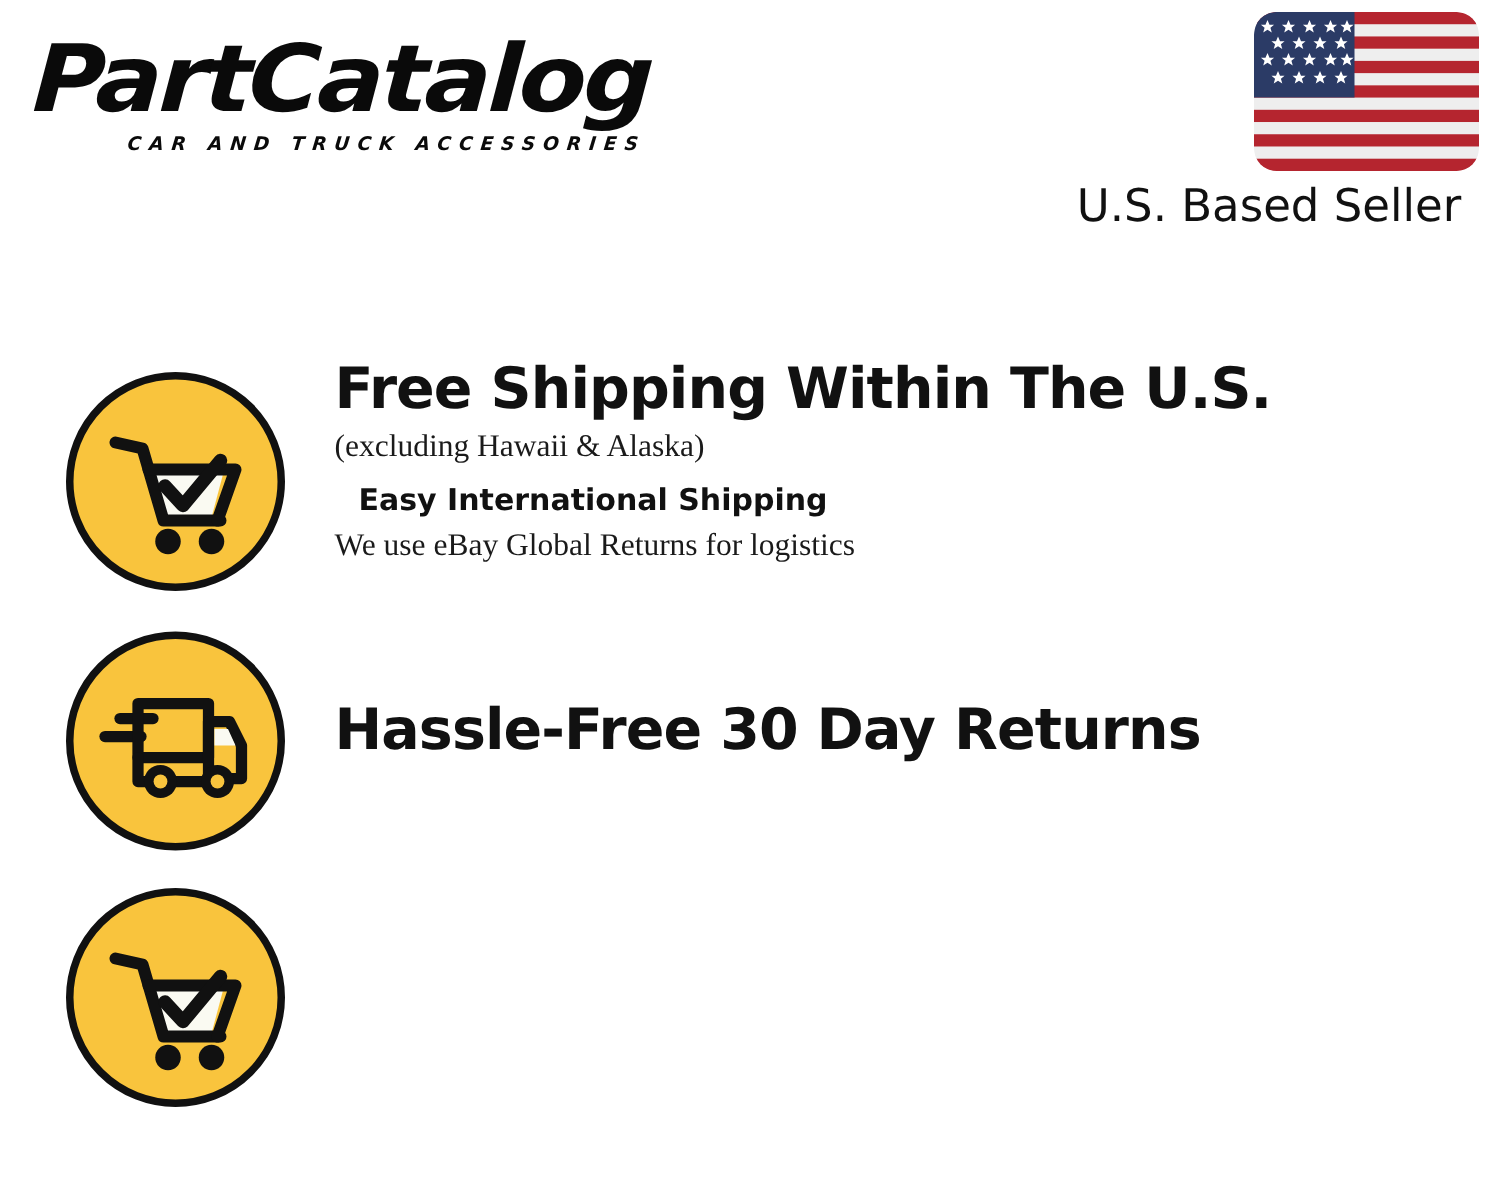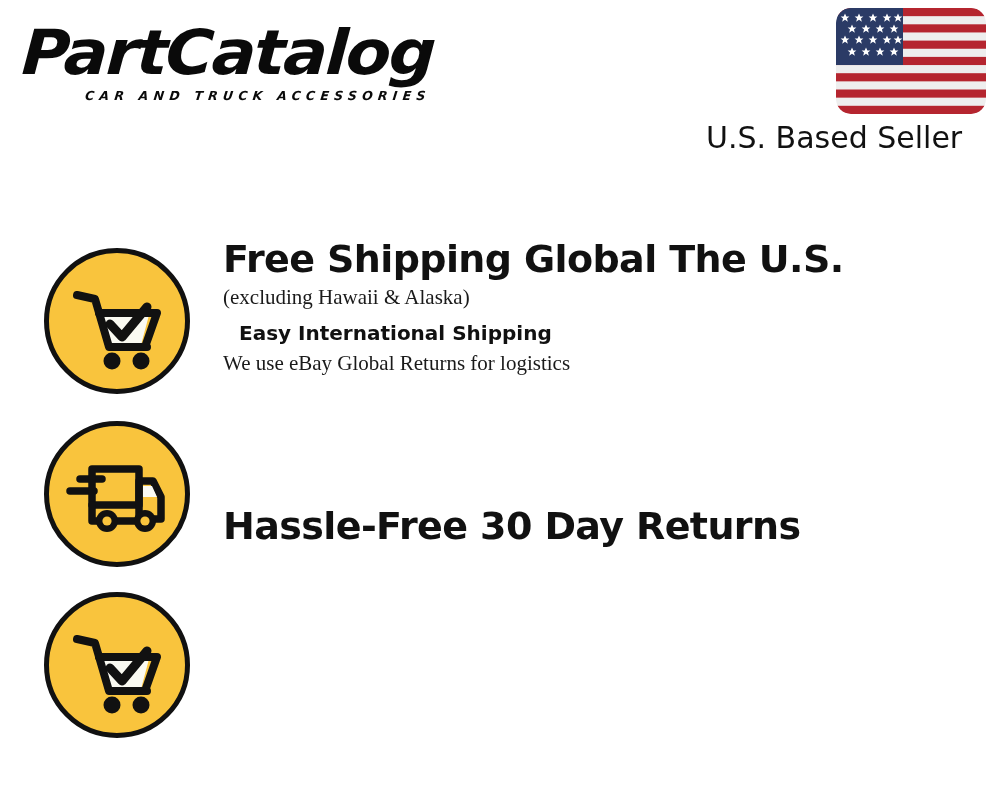--- a/index.html
+++ b/index.html
@@ -57,21 +57,21 @@
     transform-origin: left top;
     padding-left: 62px;
   }
 
   
   #seller-block {
     position: absolute;
     right: 14px;
     top: 8px;
     width: 280px;
-    text-align: left;
+    text-align: center;
   }
   #us-flag-icon {
     display: block;
     margin-left: auto;
     width: 150px;
     height: 106px;
     border-radius: 14px;
     overflow: hidden;
   }
   #seller-label {
@@ -147,21 +147,21 @@
     margin-left: 16px;
   }
 
   
   #row-free-shipping       { top: 0px;   height: 160px; }
   #row-free-shipping .badge-icon  { top: 12px; }
   #row-free-shipping .feature-text { top: 0px; }
 
   #row-returns             { top: 172px; height: 160px; }
   #row-returns .badge-icon { top: 13px; }
-  #row-returns .feature-text { top: 55px; margin-top: 40px; }
+  #row-returns .feature-text { top: 55px; }
 
   #row-same-day            { top: 343px; height: 160px; }
   #row-same-day .badge-icon { top: 13px; }
   #row-same-day .feature-text { top: 55px; }
 </style>
 </head>
 <body>
 
 <div id="header">
 
@@ -229,21 +229,21 @@
         <path d="M12 26 L30 30 L44 78 L82 78" fill="none" stroke="#111111" stroke-width="8" stroke-linecap="round" stroke-linejoin="round"></path>
         <path d="M34 44 L92 44 L80 78" fill="none" stroke="#111111" stroke-width="8" stroke-linecap="round" stroke-linejoin="round"></path>
 
         <path d="M45 55 L57 68 L82 38" fill="none" stroke="#111111" stroke-width="9" stroke-linecap="round" stroke-linejoin="round"></path>
 
         <circle cx="47" cy="92" r="8.5" fill="#111111"></circle>
         <circle cx="76" cy="92" r="8.5" fill="#111111"></circle>
       </svg>
     </div>
     <div class="feature-text">
-      <div class="feature-heading">Free Shipping Global The U.S.</div>
+      <div class="feature-heading">Free Shipping Within The U.S.</div>
       <div class="feature-sub">(excluding Hawaii &amp; Alaska)</div>
       <div class="feature-sub-bold">Easy International Shipping</div>
       <div class="feature-sub">We use eBay Global Returns for logistics</div>
     </div>
   </div>
 
   <div class="feature-row" id="row-returns">
     <div class="badge-icon">
       <svg width="106" height="106" viewBox="0 0 106 106">
 

